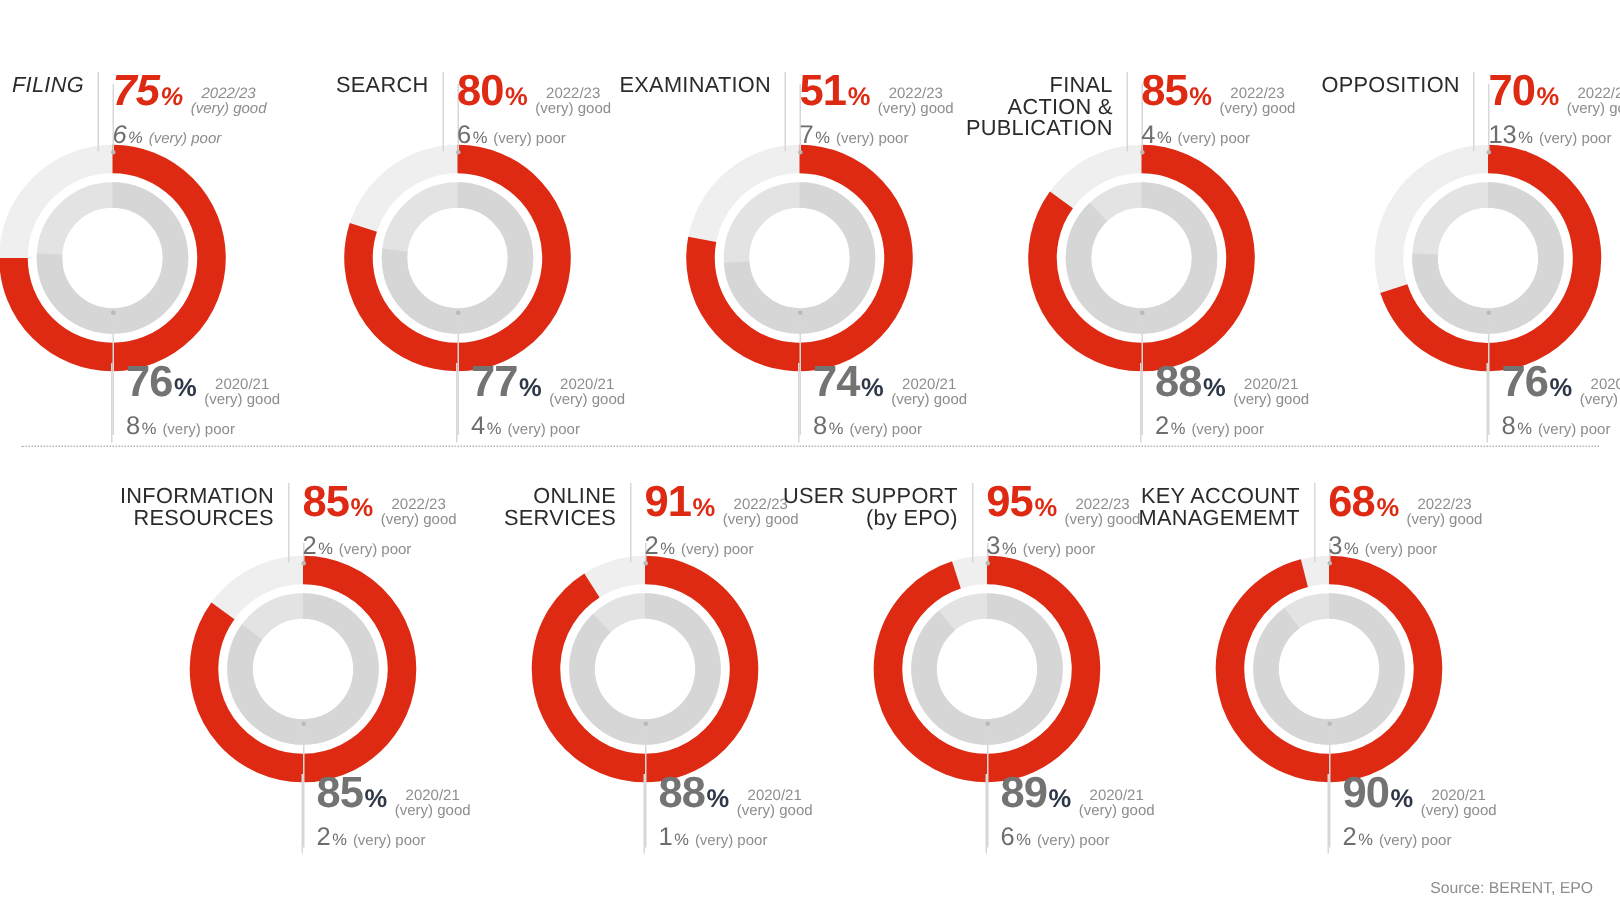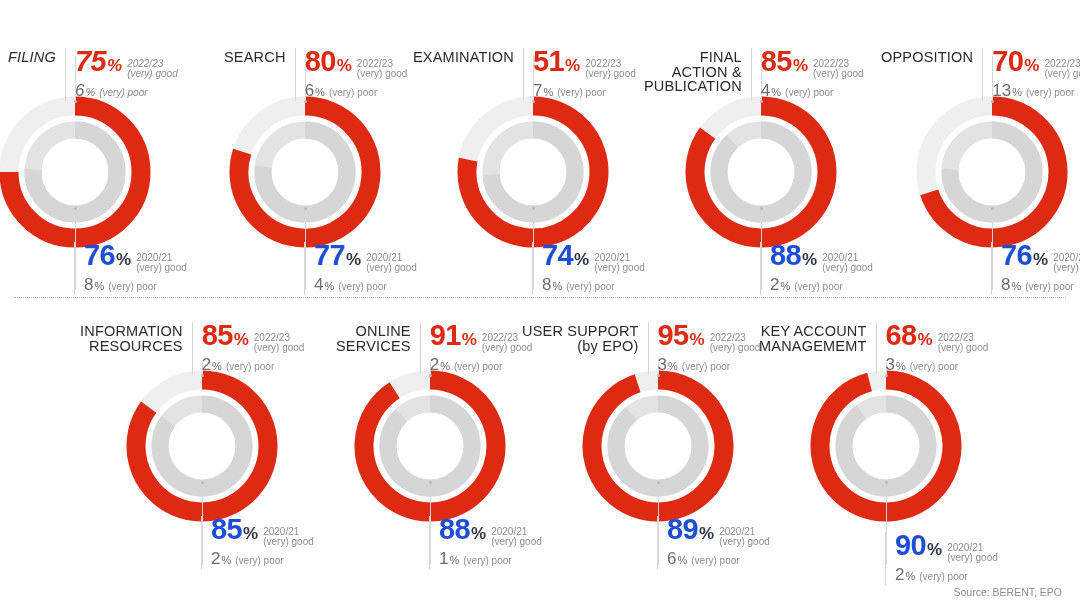--- a/index.html
+++ b/index.html
@@ -30,31 +30,31 @@
     padding-right: 9px;
     padding-top: 2px;
   }
   .cat div { display: block; }
   .divider {
     width: 1px;
     background: #d7d7d7;
     align-self: stretch;
     min-height: 44px;
   }
-  .figs { padding-left: 9px; }
+  .figs { padding-left: 9px; text-align: center; }
 
   .rowgood { display: flex; align-items: baseline; }
   .bignum {
     font-size: 29px;
     font-weight: bold;
     line-height: 26px;
     letter-spacing: -0.6px;
   }
   .bignum.red { color: #df2a13; }
-  .bignum.navy { color: #1d4ed8; }
+  .bignum.navy { color: #737373; }
   .pct {
     font-size: 17px;
     font-weight: bold;
     line-height: 26px;
     padding-left: 1px;
   }
   .pct.red { color: #df2a13; }
   .pct.navy { color: #2e3748; }
   .tag {
     font-size: 10px;
@@ -579,21 +579,21 @@
             <span>(very) good</span>
           </span>
         </div>
         <div class="rowpoor">
           <span class="poornum">3</span>
           <span class="poorpct">%</span>
           <span class="poorlbl">(very) poor</span>
         </div>
       </div>
     </div>
-    <div class="botlabel" style="left: 885px; top: 532px;">
+    <div class="botlabel" style="left: 885px; top: 516px;">
       <div class="divider"></div>
       <div class="figs">
         <div class="rowgood">
           <span class="bignum navy">90</span>
           <span class="pct navy">%</span>
           <span class="tag">
             <span>2020/21</span>
             <span>(very) good</span>
           </span>
         </div>

